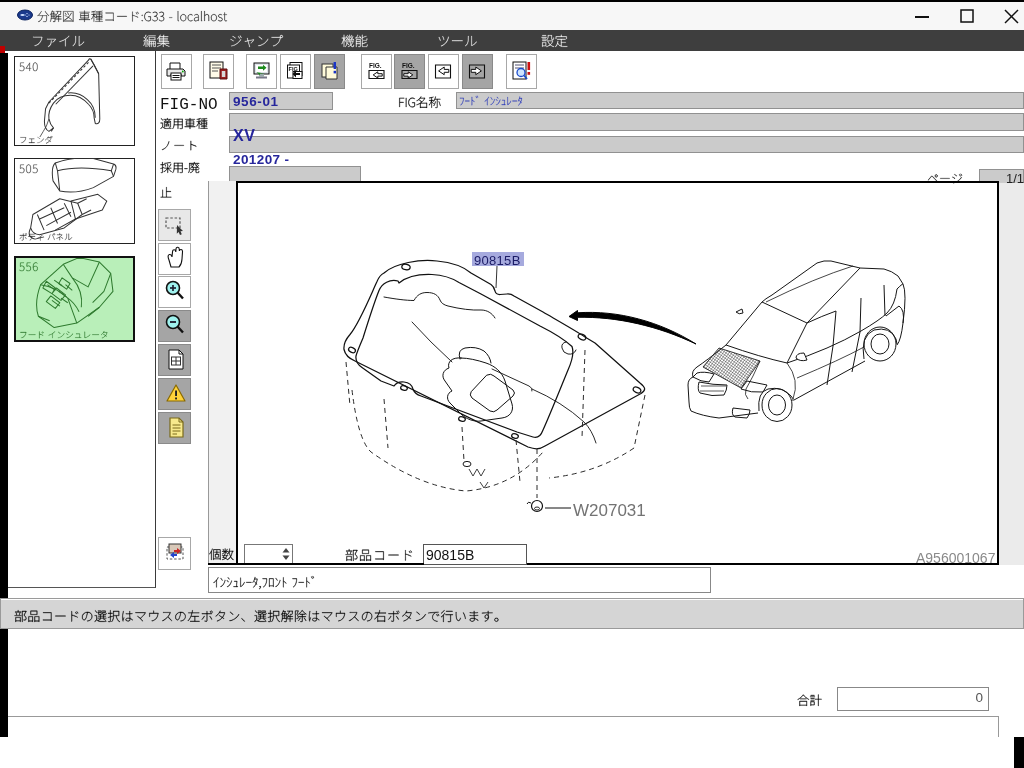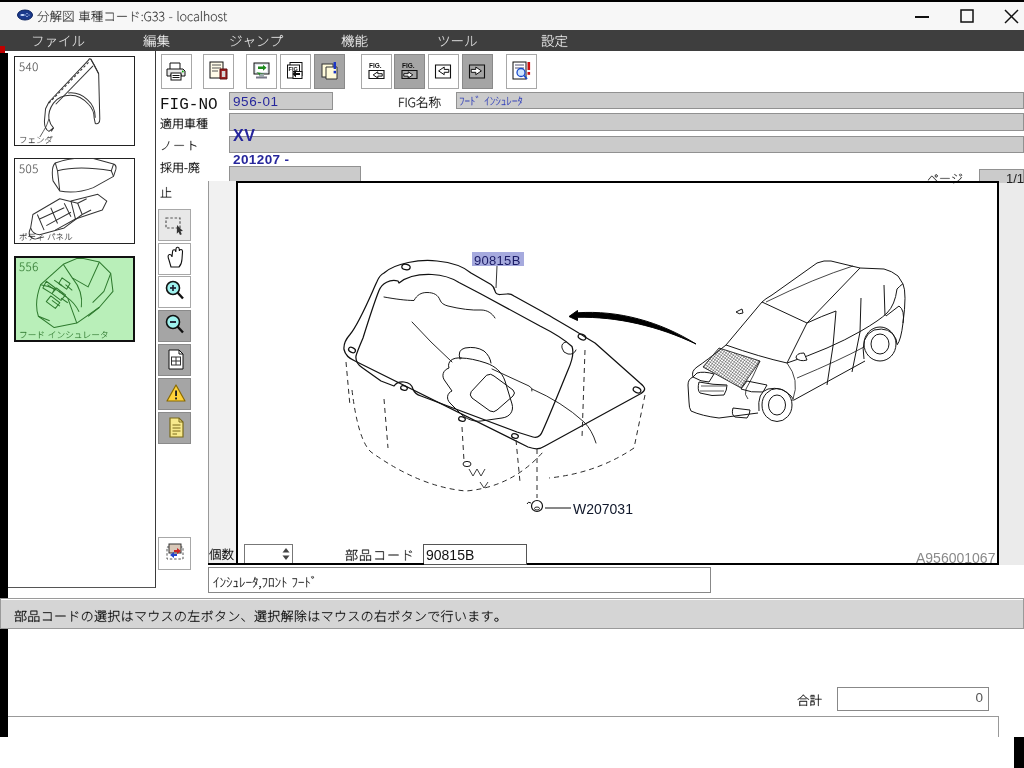--- a/index.html
+++ b/index.html
@@ -49,21 +49,21 @@
 <div class="btn on" id="lb5" style="left:158px;top:378px;width:33px;height:32px;"></div>
 <div class="btn on" id="lb6" style="left:158px;top:412px;width:33px;height:32px;"></div>
 <div class="btn" id="lb7" style="left:158px;top:537px;width:33px;height:33px"></div>
 <div class="fld" style="left:229px;top:92px;width:104px;height:18px"></div>
 <div class="fld" style="left:456px;top:92px;width:568px;height:17px"></div>
 <div class="fld" style="left:229px;top:113px;width:795px;height:18px"></div>
 <div class="fld" style="left:229px;top:136px;width:795px;height:17px"></div>
 <div class="fld" style="left:229px;top:166px;width:132px;height:18px"></div>
 <div class="fld" style="left:979px;top:169px;width:45px;height:18px"></div>
 <div class="abs" style="left:160px;top:96px;font-family:'Liberation Mono',monospace;font-size:16px;color:#111">FIG-NO</div>
-<div class="abs" style="left:233px;top:94px;font-weight:normal;font-size:13.5px;letter-spacing:0.6px;color:#26269c">956-01</div>
+<div class="abs" style="left:233px;top:94px;font-weight:bold;font-size:13.5px;letter-spacing:0.6px;color:#26269c">956-01</div>
 <div class="abs" style="left:233px;top:127px;font-weight:bold;font-size:16px;letter-spacing:0.6px;color:#26269c">XV</div>
 <div class="abs" style="left:233px;top:152px;font-weight:bold;font-size:13.5px;letter-spacing:0.4px;color:#26269c">201207 -</div>
 <div class="abs" style="left:1006px;top:171px;font-size:13px;color:#222">1/1</div>
 <div class="abs" style="left:999px;top:183px;width:25px;height:382px;background:#ebebeb"></div>
 <div class="abs" style="left:208px;top:181px;width:29px;height:382px;background:#f1f1f1;border-left:1px solid #999"></div>
 <div class="abs" style="left:236px;top:181px;width:763px;height:384px;background:#fff;border:2px solid #000"></div>
 <svg class="abs" style="left:238px;top:183px" width="759" height="380" viewBox="238 183 759 380">
 <defs>
 <pattern id="xh" width="2.4" height="2.4" patternUnits="userSpaceOnUse" patternTransform="rotate(36)">
 <path d="M0 0H2.4M0 0V2.4" stroke="#161616" stroke-width="0.65" fill="none"></path>
@@ -150,21 +150,21 @@
 <path d="M736,312 l6,-3 1,4 q-4,2 -7,-1 Z"></path>
 <ellipse cx="777" cy="405" rx="15" ry="16.5"></ellipse>
 <ellipse cx="777" cy="405" rx="8.5" ry="10"></ellipse>
 <ellipse cx="880" cy="344" rx="16" ry="17"></ellipse>
 <ellipse cx="880" cy="344" rx="9" ry="10"></ellipse>
 </g>
 <path d="M719,348 L760,361 L741,388 L703,367 Z" fill="url(#xh)" stroke="#222" stroke-width="0.9"></path>
 </svg>
 <div class="abs" style="left:472px;top:252px;width:52px;height:14px;background:#a6aade"></div>
 <div class="abs" style="left:474px;top:252.5px;font-size:13px;letter-spacing:0.3px;color:#1c1c66">90815B</div>
-<div class="abs" style="left:573px;top:501px;font-size:14px;color:#0f172a">W207031</div>
+<div class="abs" style="left:573px;top:501px;font-size:17px;color:#737373">W207031</div>
 <div class="abs" style="left:916px;top:550px;font-size:14px;color:#8a8a8a">A956001067</div>
 <div class="abs" style="left:244px;top:544px;width:49px;height:20px;background:#fff;border:1px solid #777"></div>
 <svg class="abs" style="left:279px;top:545px" width="14" height="18" viewBox="0 0 14 18">
 <path d="M7 3 L10.5 7.5 L3.5 7.5 Z" fill="#444"></path>
     <path d="M7 15 L10.5 10.5 L3.5 10.5 Z" fill="#444"></path>
 </svg>
 <div class="abs" style="left:423px;top:544px;width:104px;height:21px;background:#fff;border:1px solid #555"></div>
 <div class="abs" style="left:426px;top:547px;font-size:14px;color:#111">90815B</div>
 <div class="abs" style="left:208px;top:567px;width:503px;height:26px;background:#fff;border:1px solid #888"></div>
 <div class="abs" style="left:208px;top:563px;width:216px;height:2px;background:#000"></div>

